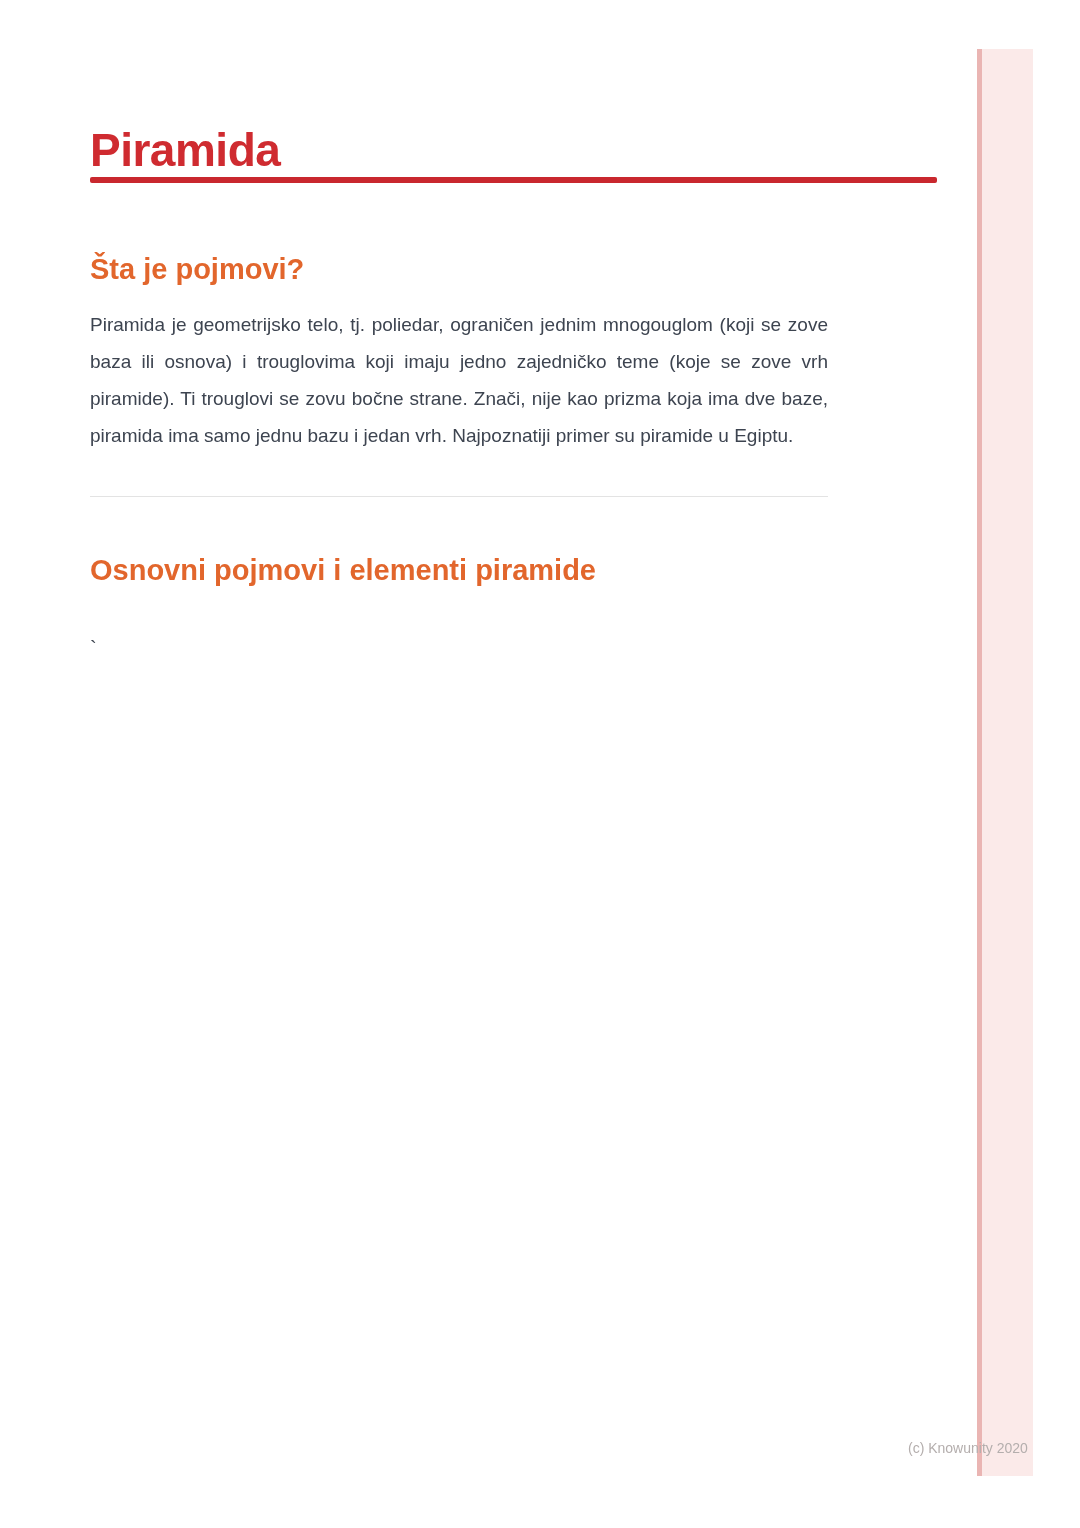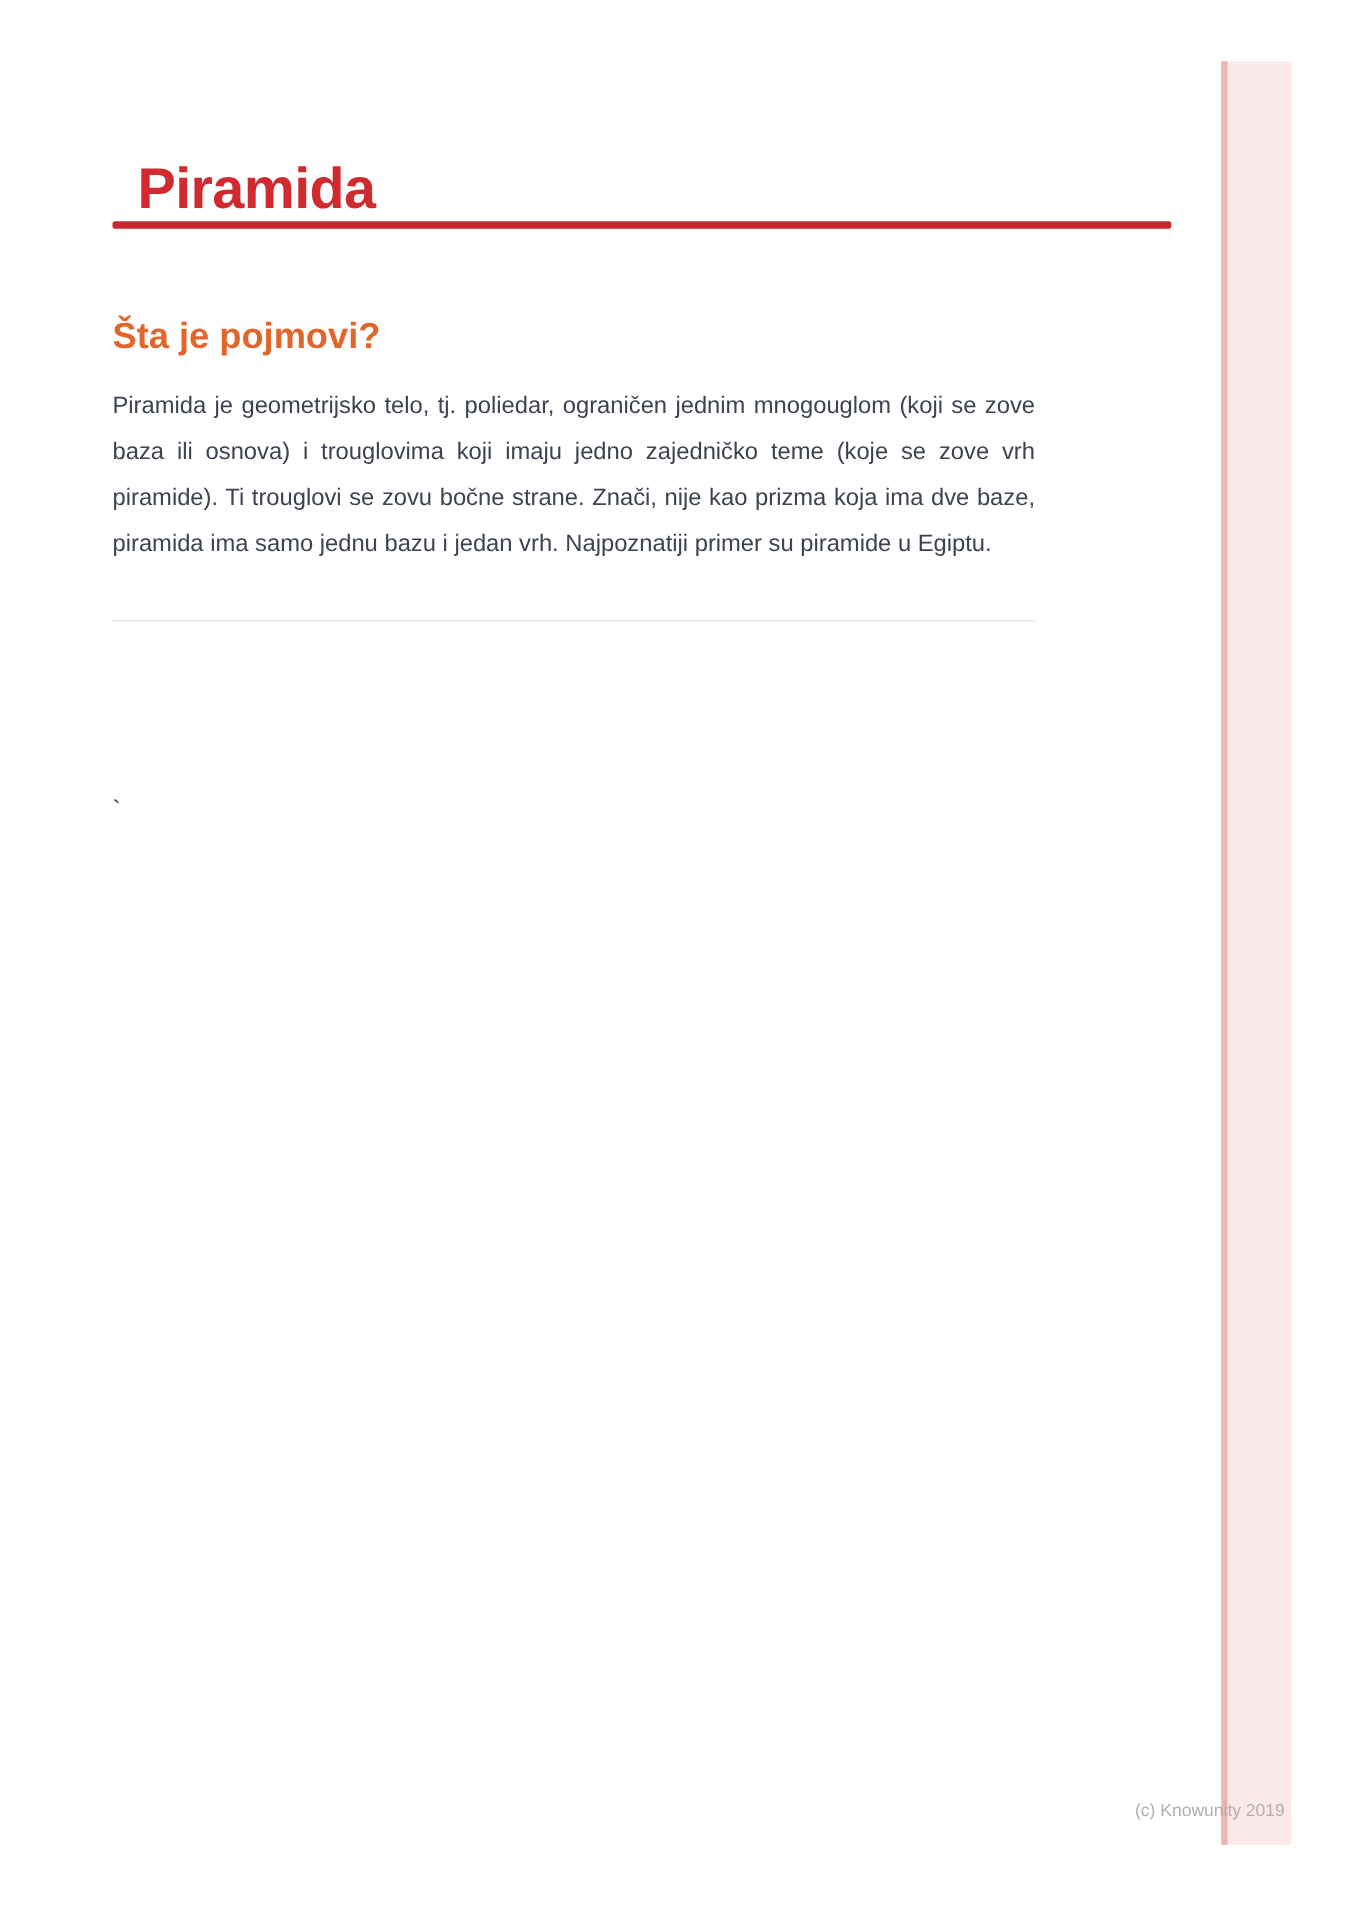--- a/index.html
+++ b/index.html
@@ -23,21 +23,20 @@
   }
   .doc-title{
     position:absolute;
     left:90px;
     top:94px;
     font-size:46px;
     font-weight:700;
     color:var(--red);
     letter-spacing:-0.5px;
     line-height:1.1;
-    margin-left:20px;
   }
   .title-rule{
     position:absolute;
     left:90px;
     top:177px;
     width:847px;
     height:6px;
     background:var(--rule-red);
     border-radius:2px;
   }
@@ -112,21 +111,22 @@
   <h1 class="doc-title">Piramida</h1>
 
   <div class="title-rule"></div>
 
   <h2 class="section-heading heading-what-is">Šta je pojmovi?</h2>
 
   <p class="body-para para-what-is"><span>Piramida je geometrijsko telo, tj. poliedar, ograničen jednim mnogouglom (koji se zove </span><b>baza</b><span> ili osnova) i trouglovima koji imaju jedno zajedničko teme (koje se zove </span><b>vrh piramide</b><span>). Ti trouglovi se zovu </span><b>bočne strane</b><span>. Znači, nije kao prizma koja ima dve baze, piramida ima samo jednu bazu i jedan vrh. Najpoznatiji primer su piramide u Egiptu.</span></p>
 
   <div class="section-divider"></div>
 
+  <h2 class="section-heading heading-elements">Osnovni pojmovi i elementi piramide</h2>
 
 
   <span class="stray-mark">`</span>
 
   <div class="edge-stripe"></div>
 
-  <div class="footer-copyright">(c) Knowunity 2019</div>
+  <div class="footer-copyright">(c) Knowunity 2020</div>
 
 </div>
 
 </body></html>

